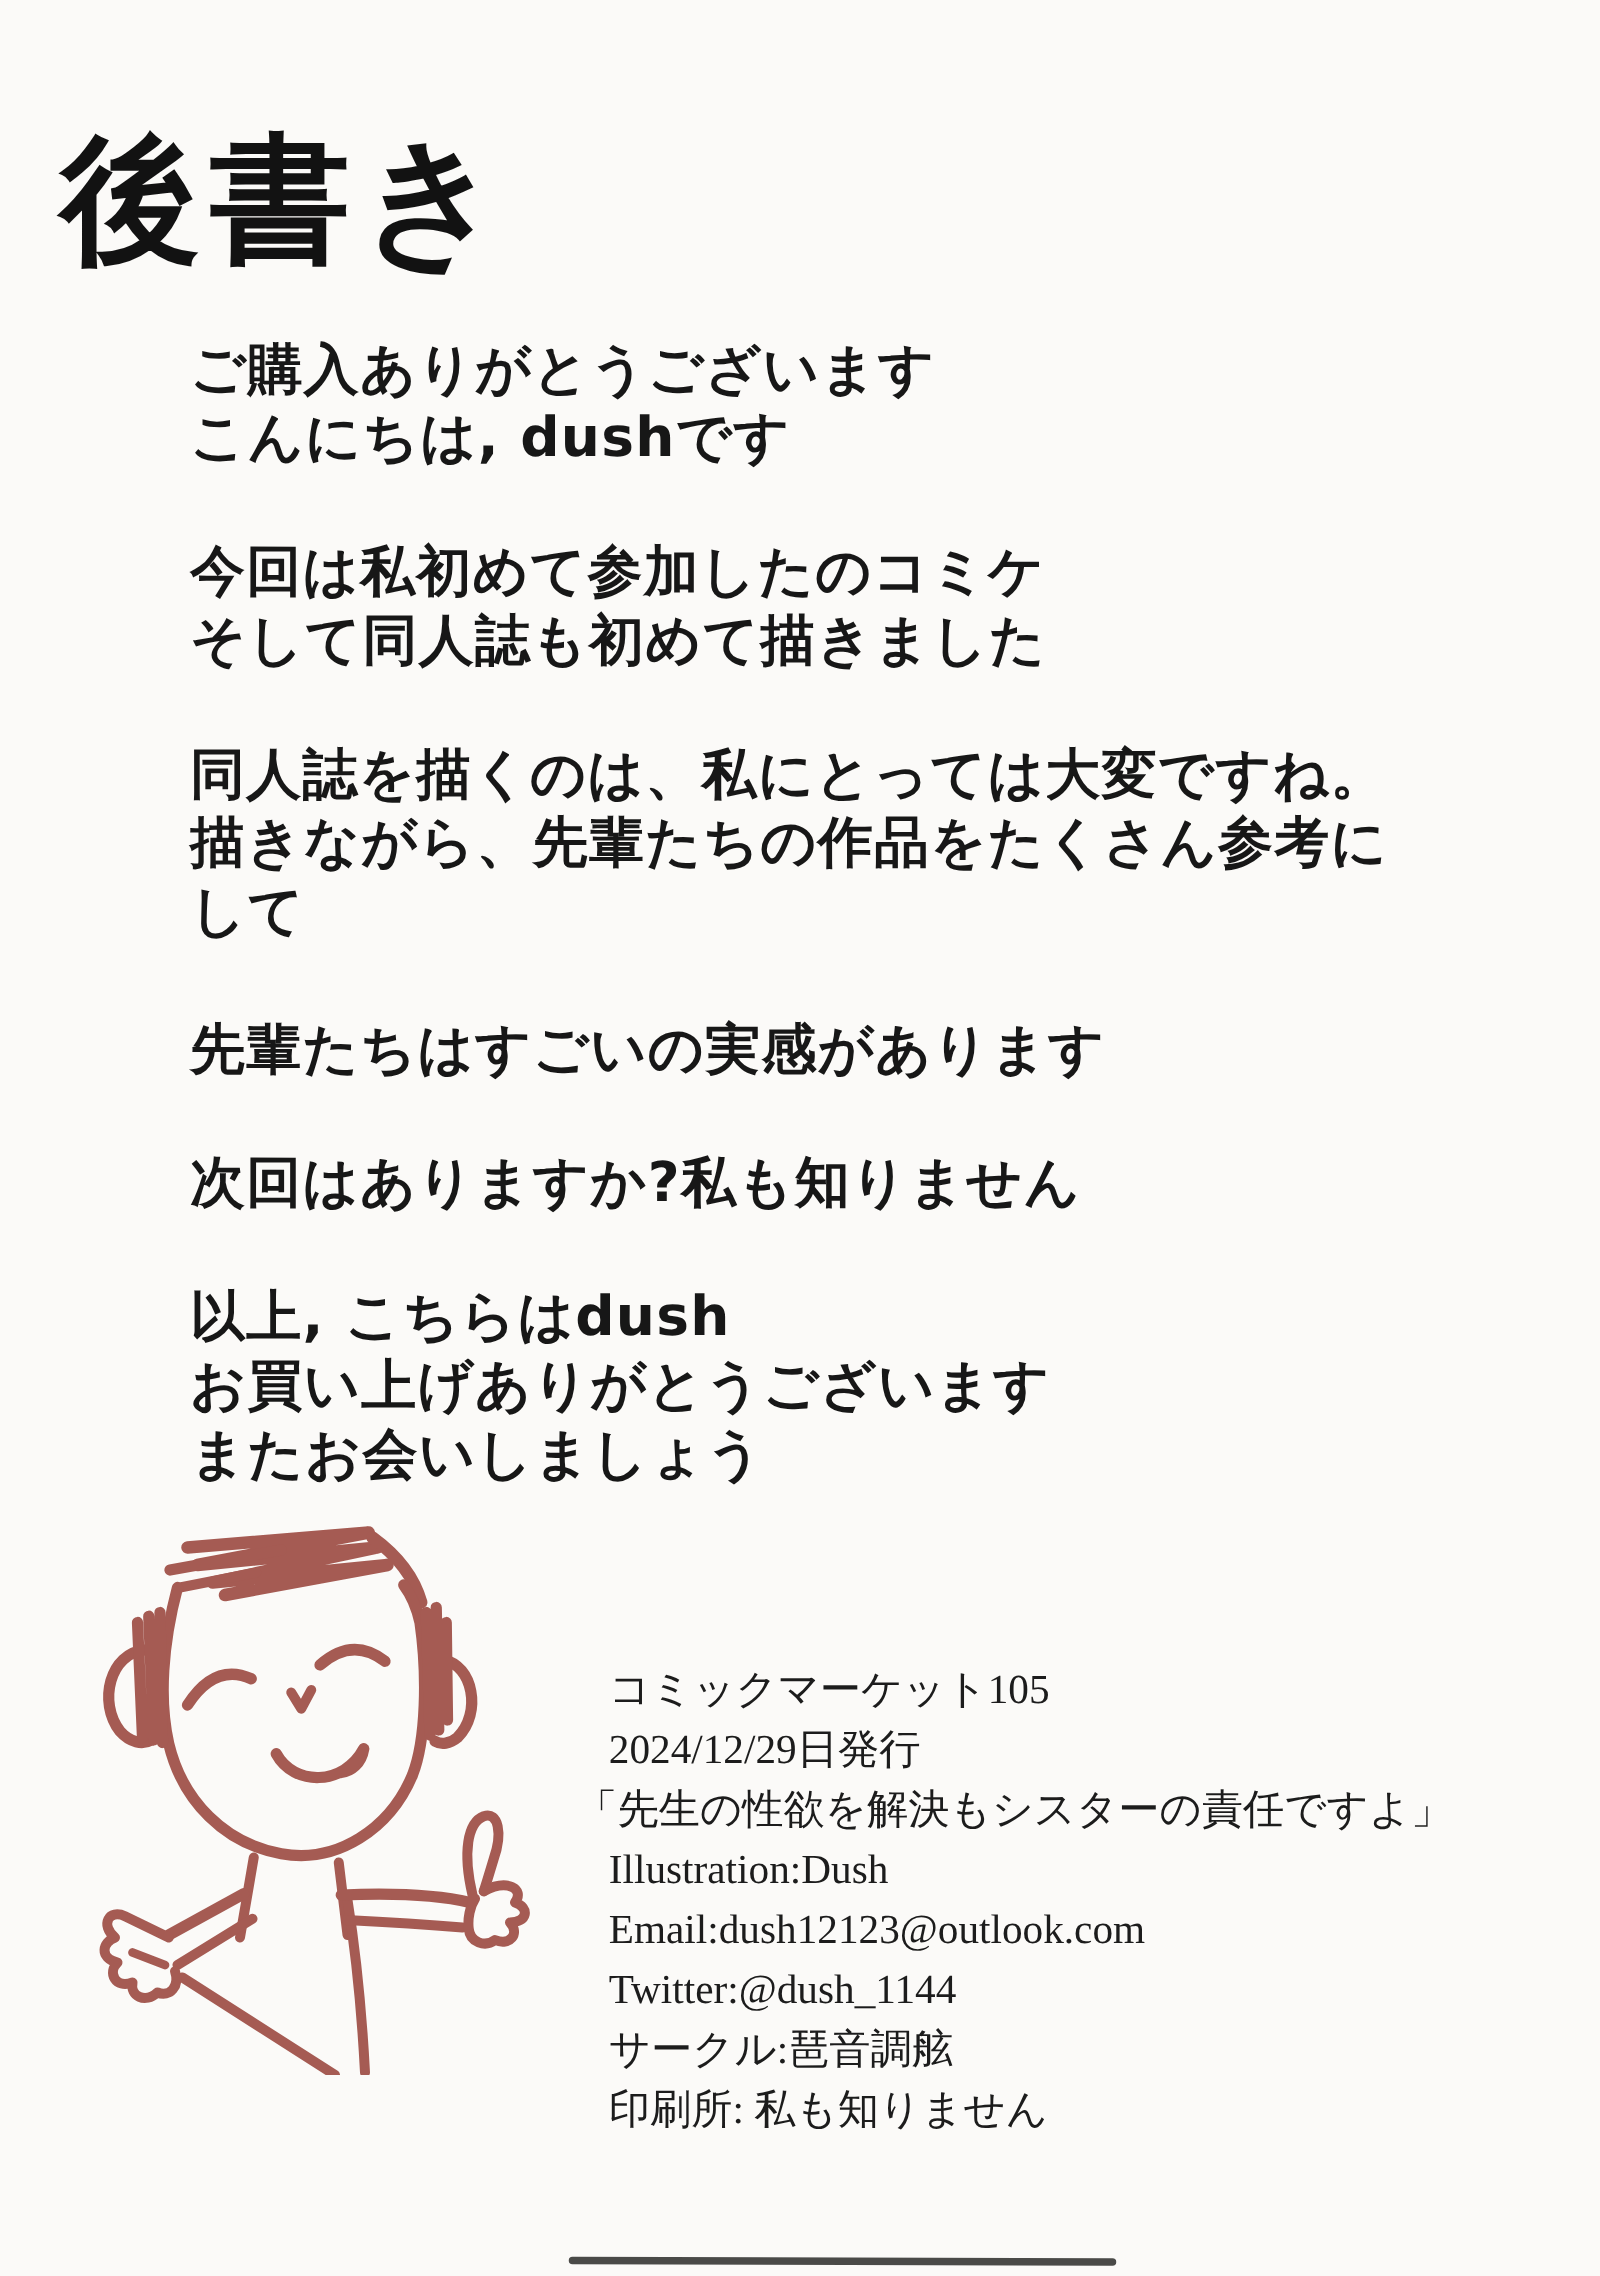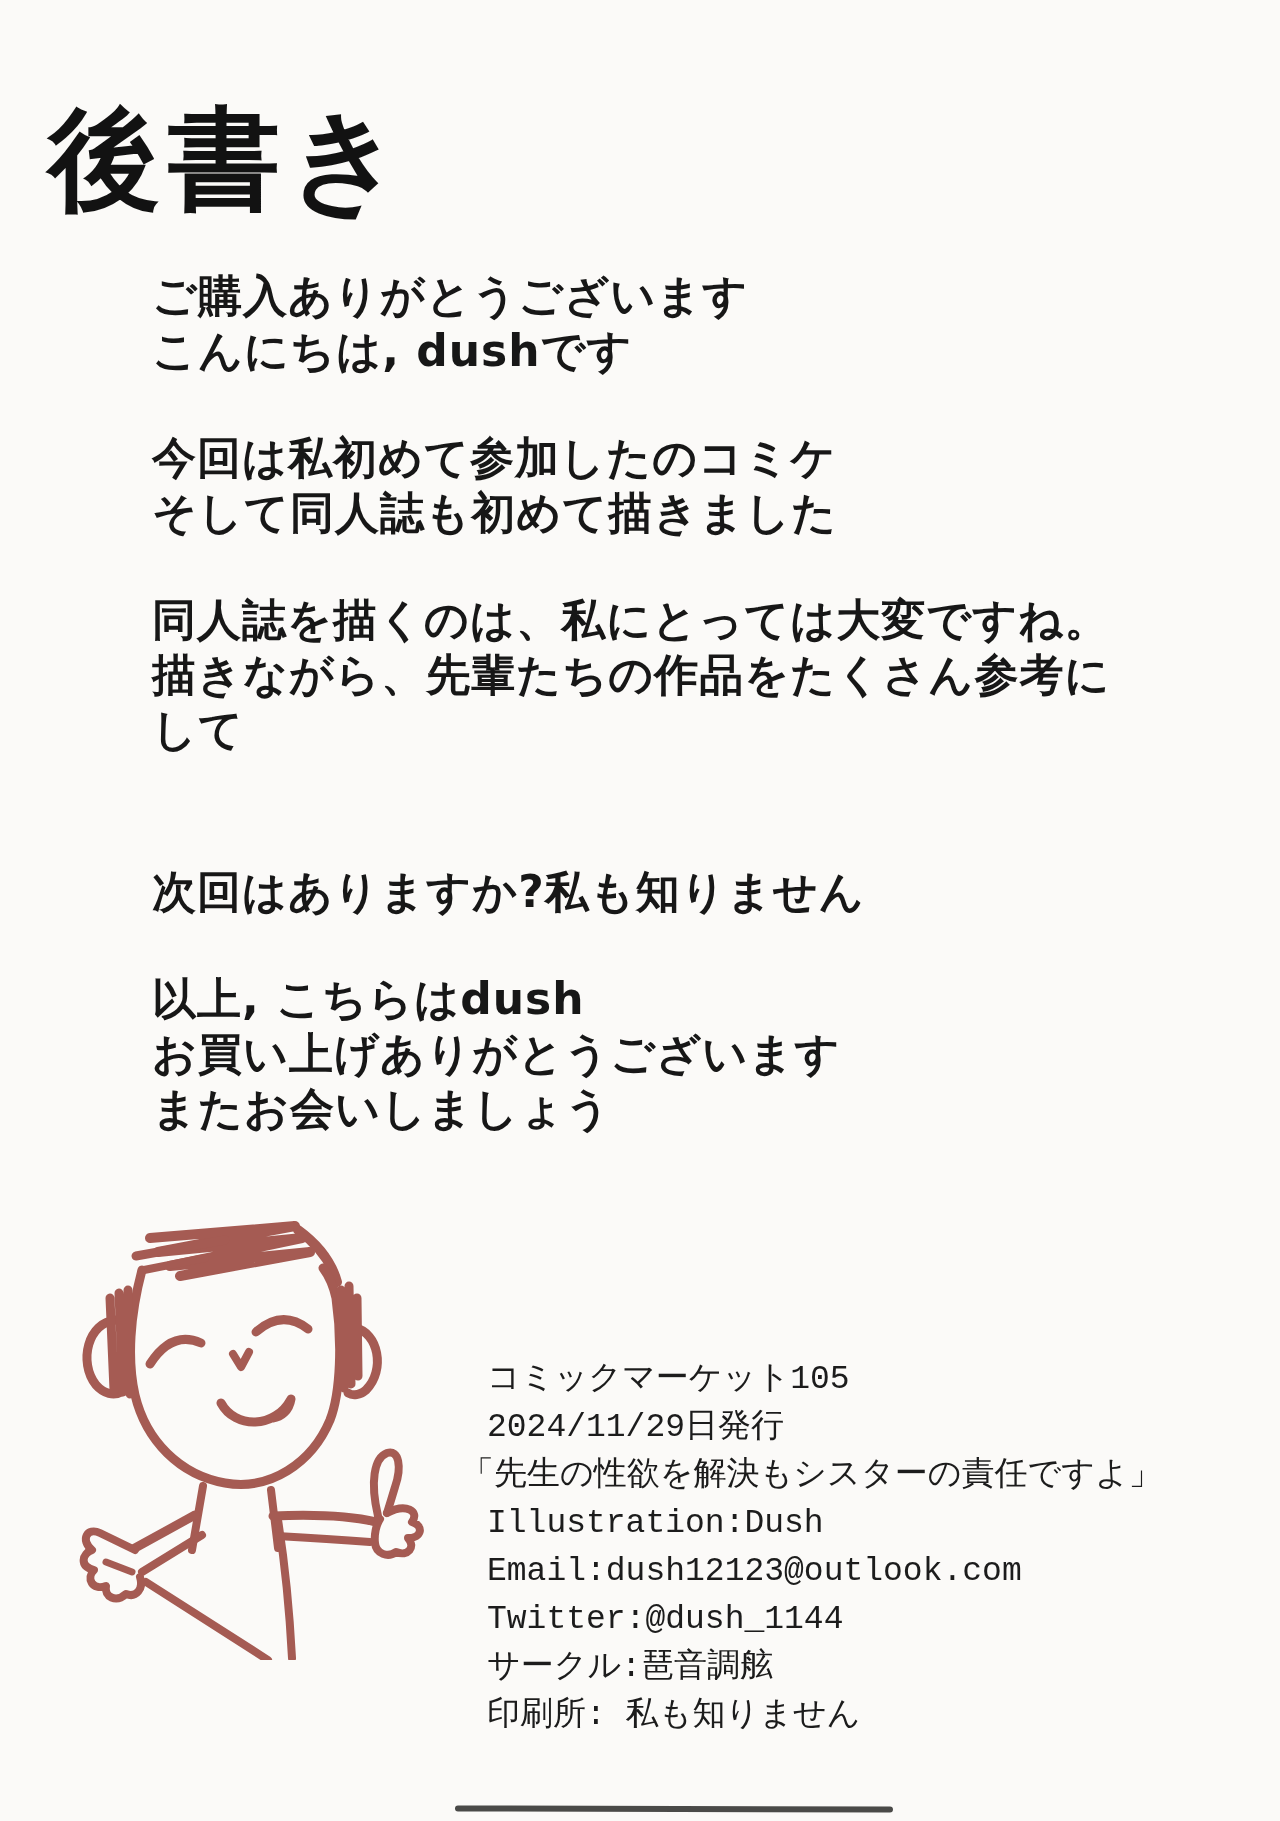--- a/index.html
+++ b/index.html
@@ -36,24 +36,24 @@
     color: #171717;
     font-size: 44px;
     line-height: 55px;
     font-weight: 700;
     letter-spacing: 1px;
   }
   .body-text p { margin: 0 0 52px 0; }
   .colophon {
     position: absolute;
     left: 487px;
-    top: 1356px;
+    top: 1328px;
     width: 700px;
     color: #1c1c1c;
-    font-family: Liberation Mono, monospace;
+    font-family: Liberation Serif, serif;
     font-size: 33px;
     line-height: 48px;
     font-weight: 400;
   }
   .colophon .outdent { margin-left: -26px; }
   .doodle-wrap {
     position: absolute;
     left: 40px;
     top: 1220px;
     width: 420px;
@@ -84,20 +84,21 @@
       <span>こんにちは, dushです</span>
     </p>
     <p>
       <span>今回は私初めて参加したのコミケ</span><br>
       <span>そして同人誌も初めて描きました</span>
     </p>
     <p>
       <span>同人誌を描くのは、私にとっては大変ですね。</span><br>
       <span>描きながら、先輩たちの作品をたくさん参考にして</span><br>
       <br>
+      <span>先輩たちはすごいの実感があります</span>
     </p>
     <p>
       <span>次回はありますか?私も知りません</span>
     </p>
     <p>
       <span>以上, こちらはdush</span><br>
       <span>お買い上げありがとうございます</span><br>
       <span>またお会いしましょう</span>
     </p>
   </div>
@@ -139,21 +140,21 @@
       <path d="M233,296 C280,294 315,297 336,302" stroke-width="9"></path>
       <path d="M237,316 C275,318 305,320 330,322" stroke-width="8"></path>
 
       <path d="M338,296 C330,262 334,238 347,233 C359,229 362,247 355,267 C352,277 349,287 347,293" stroke-width="8"></path>
       <path d="M347,293 C366,283 380,291 372,302 C384,306 382,318 368,318 C376,327 368,337 356,332 C348,338 336,334 335,323 C334,315 336,305 340,299" stroke-width="8"></path>
     </svg>
   </div>
 
   <div class="colophon">
     <div>コミックマーケット105</div>
-    <div>2024/11/29日発行</div>
+    <div>2024/12/29日発行</div>
     <div class="outdent">「先生の性欲を解決もシスターの責任ですよ」</div>
     <div>Illustration:Dush</div>
     <div>Email:dush12123@outlook.com</div>
     <div>Twitter:@dush_1144</div>
     <div>サークル:琶音調舷</div>
     <div>印刷所: 私も知りません</div>
   </div>
 
   <div class="scan-edge"></div>
 

